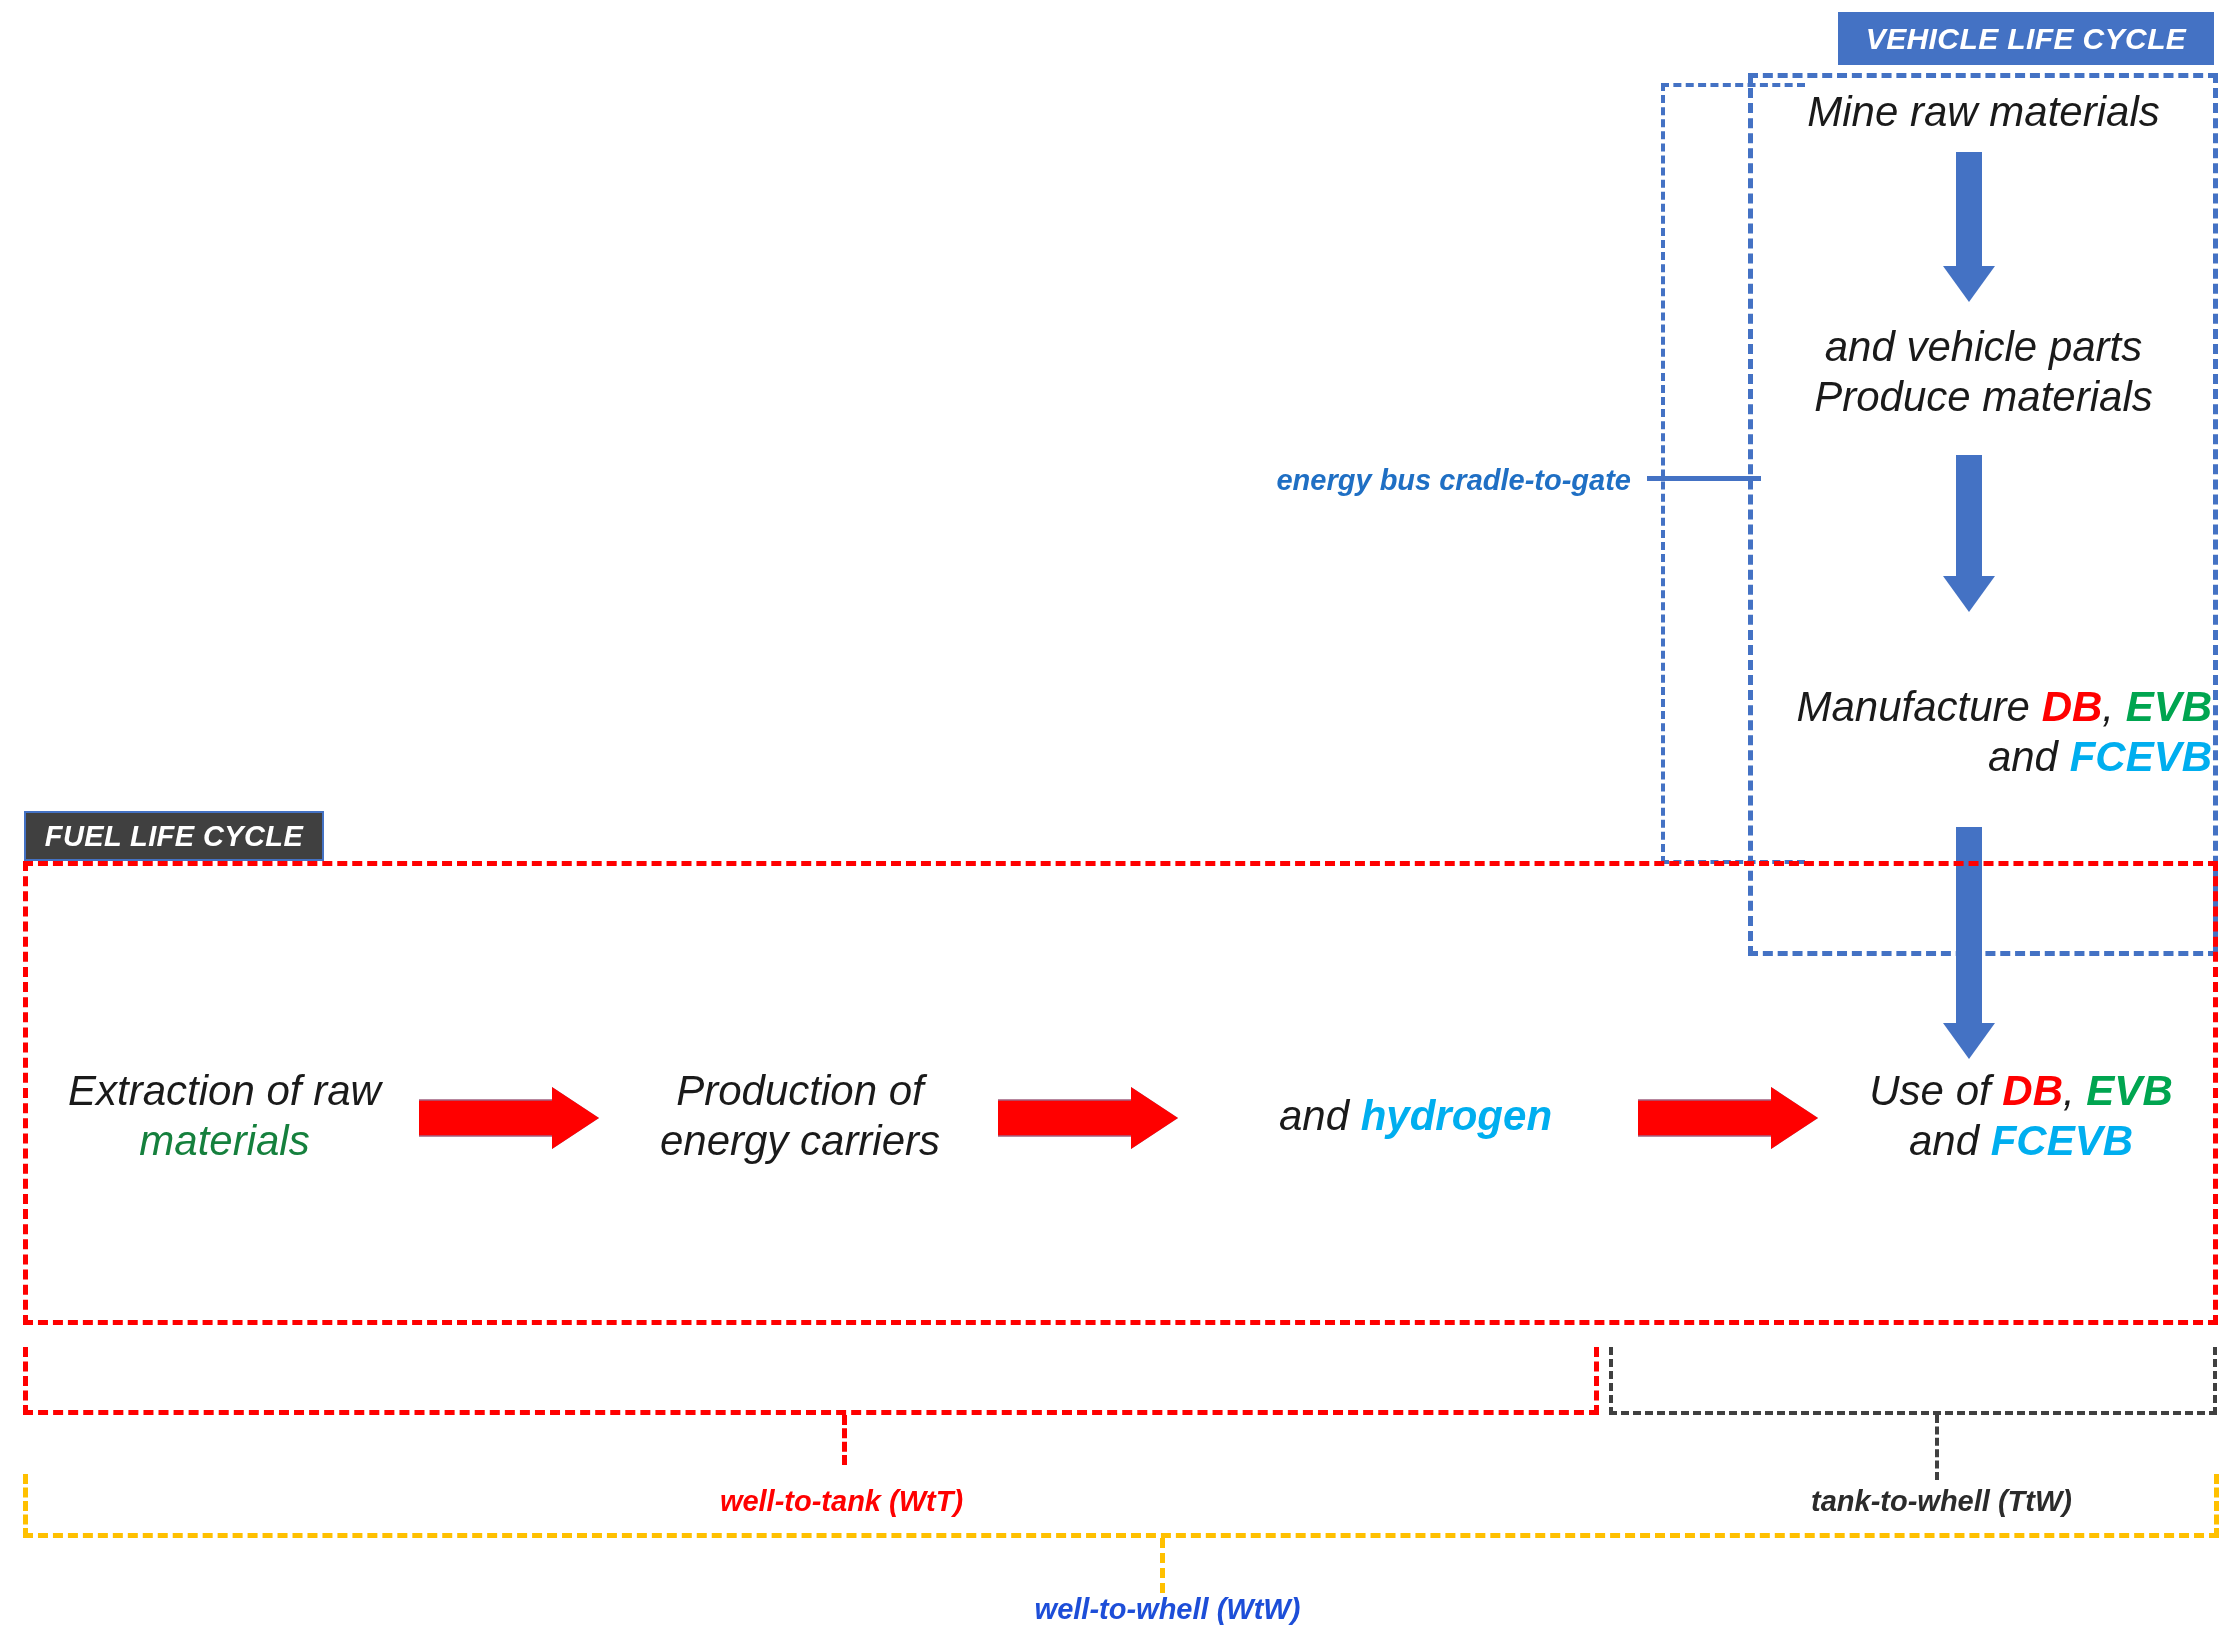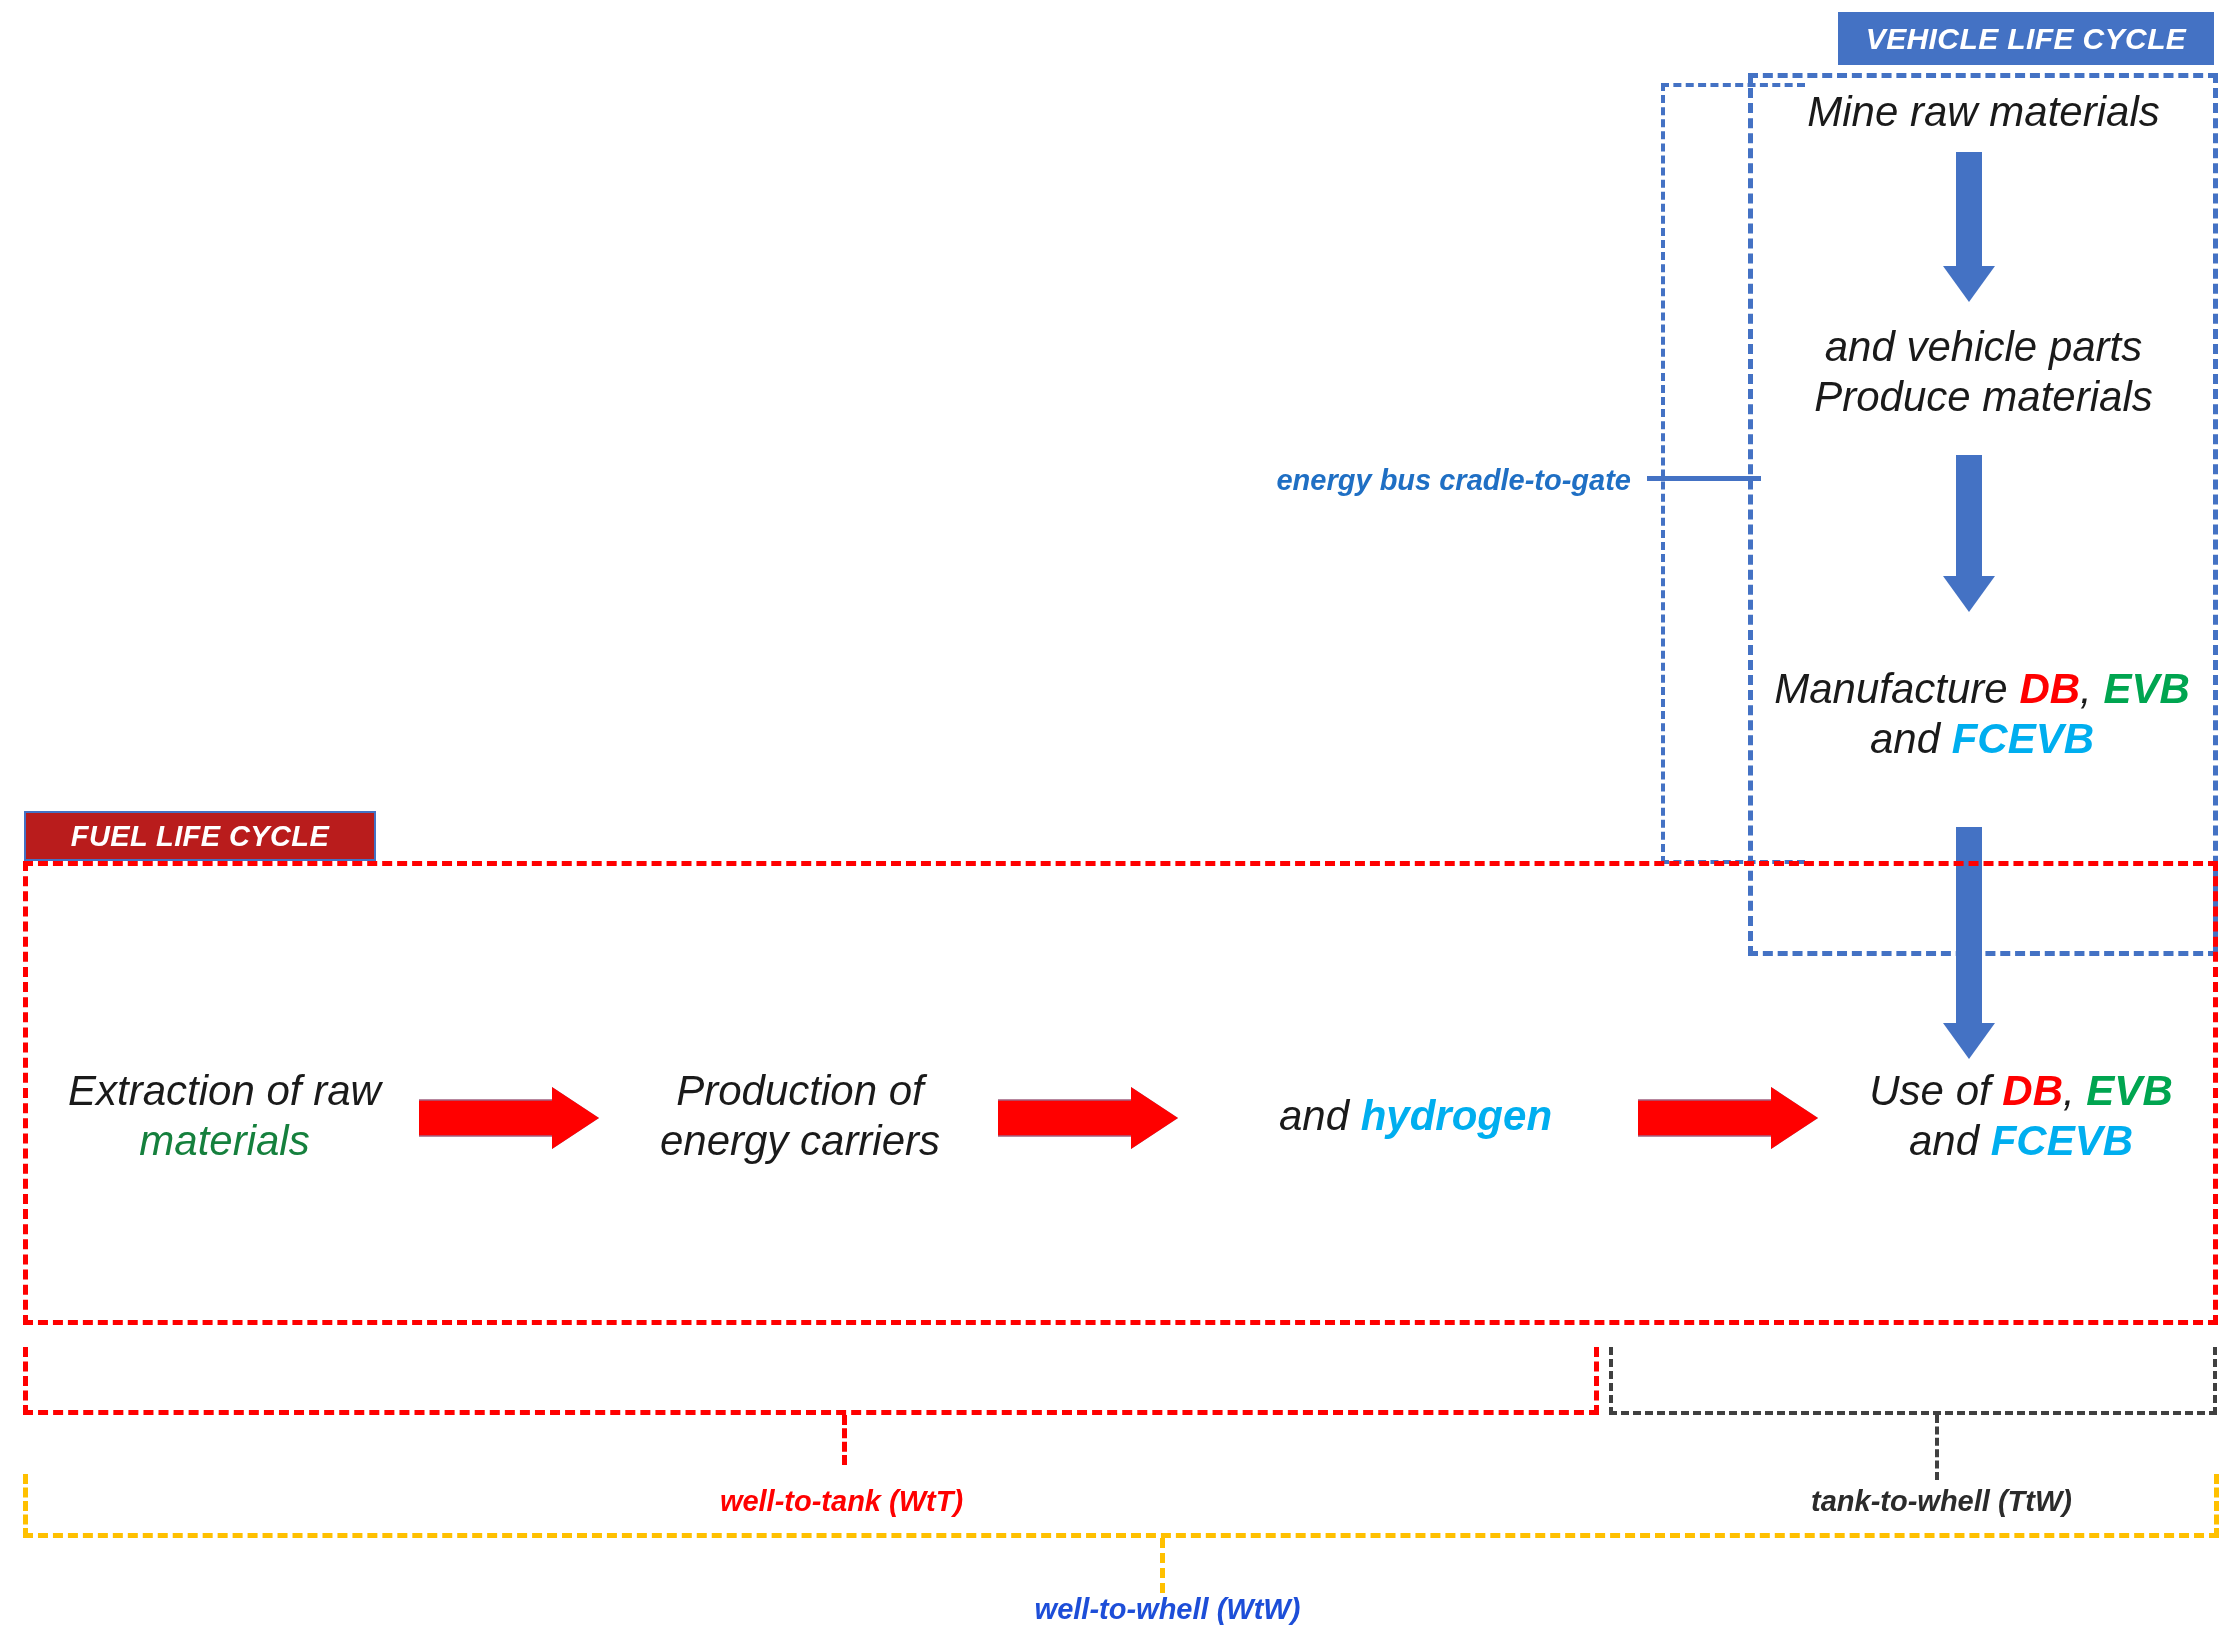--- a/index.html
+++ b/index.html
@@ -12,22 +12,22 @@
 
   
   .badge{
     position:absolute;box-sizing:border-box;
     display:flex;align-items:center;justify-content:center;
     color:#ffffff;font-style:italic;font-weight:bold;
     letter-spacing:0.4px;border:2.3px solid #4472C4;
   }
   #badge-vehicle{left:1838px;top:12px;width:376px;height:53px;
     background:#4472C4;font-size:30px;}
-  #badge-fuel{left:24px;top:811px;width:352px;height:50px;
-    background:#b91c1c;font-size:29px;justify-content:center;}
+  #badge-fuel{left:24px;top:811px;width:300px;height:50px;
+    background:#404040;font-size:29px;justify-content:center;}
 
   
   #frame-vehicle{left:1748px;top:73px;width:470px;height:883px;
     border:5.3px dashed #4472C4;background:transparent;}
   
   #frame-cradle{left:1661px;top:83px;width:144px;height:781px;
     border-left:4.6px dashed #4472C4;
     border-top:4.6px dashed #4472C4;
     border-bottom:4.6px dashed #4472C4;
     border-right:0;background:transparent;}
@@ -124,21 +124,21 @@
 
   <div class="txt v abs" style="left:1759px;top:303px;width:449px;height:137px;">
     <div><span style="color: rgb(26, 26, 26);">and vehicle parts</span></div>
     <div><span style="color: rgb(26, 26, 26);">Produce materials</span></div>
   </div>
   <div class="varrow" style="left:1938px;top:455px;width:61px;height:158px;">
     <div class="shaft" style="height:123px;"></div>
     <div class="head" style="top:121px;"></div>
   </div>
 
-  <div class="txt v abs" style="left:1752px;top:645px;width:460px;height:137px;">
+  <div class="txt v abs" style="left:1752px;top:663px;width:460px;height:137px;text-align:right;">
     <div><span style="color: rgb(26, 26, 26);">Manufacture </span><span class="c-red">DB</span><span style="color: rgb(26, 26, 26);">, </span><span class="c-green">EVB</span></div>
     <div><span style="color: rgb(26, 26, 26);">and </span><span class="c-cyan">FCEVB</span></div>
   </div>
   <div class="varrow" style="left:1938px;top:827px;width:61px;height:234px;">
     <div class="shaft" style="height:199px;"></div>
     <div class="head" style="top:196px;"></div>
   </div>
 
   <div class="badge abs" id="badge-fuel">
     <span>FUEL LIFE CYCLE</span>

